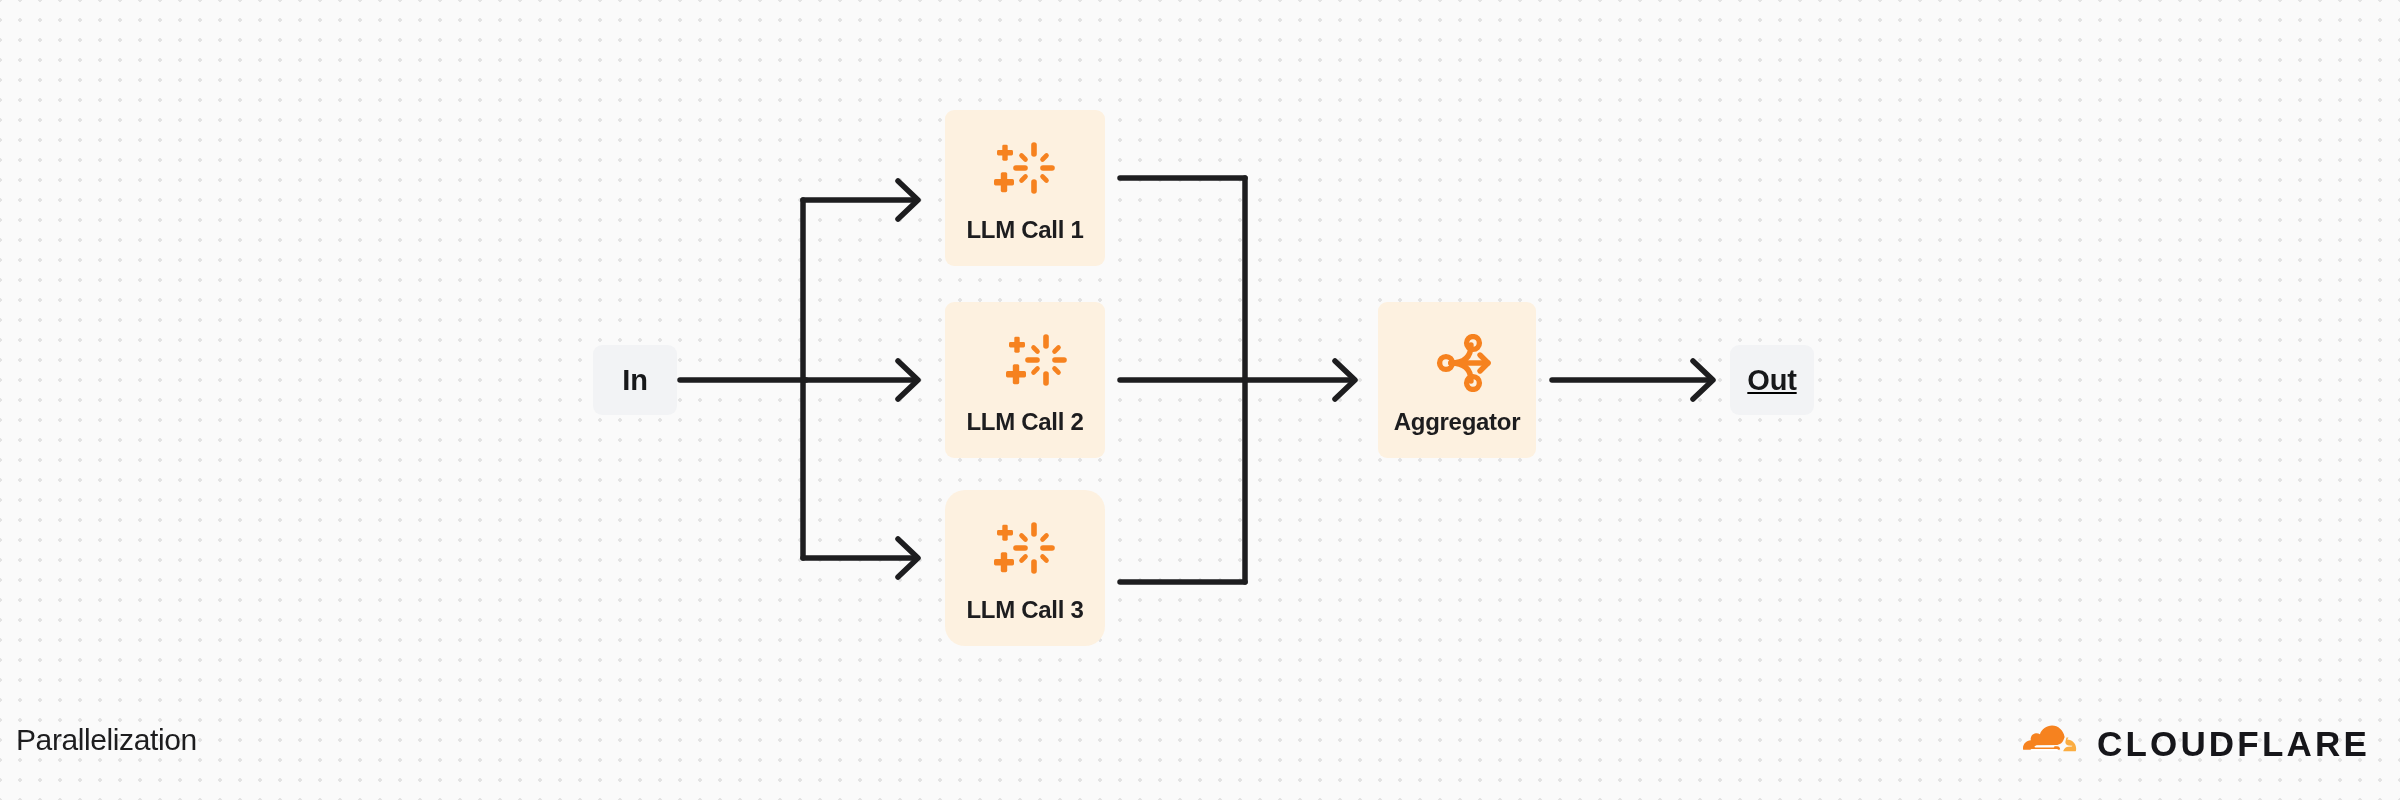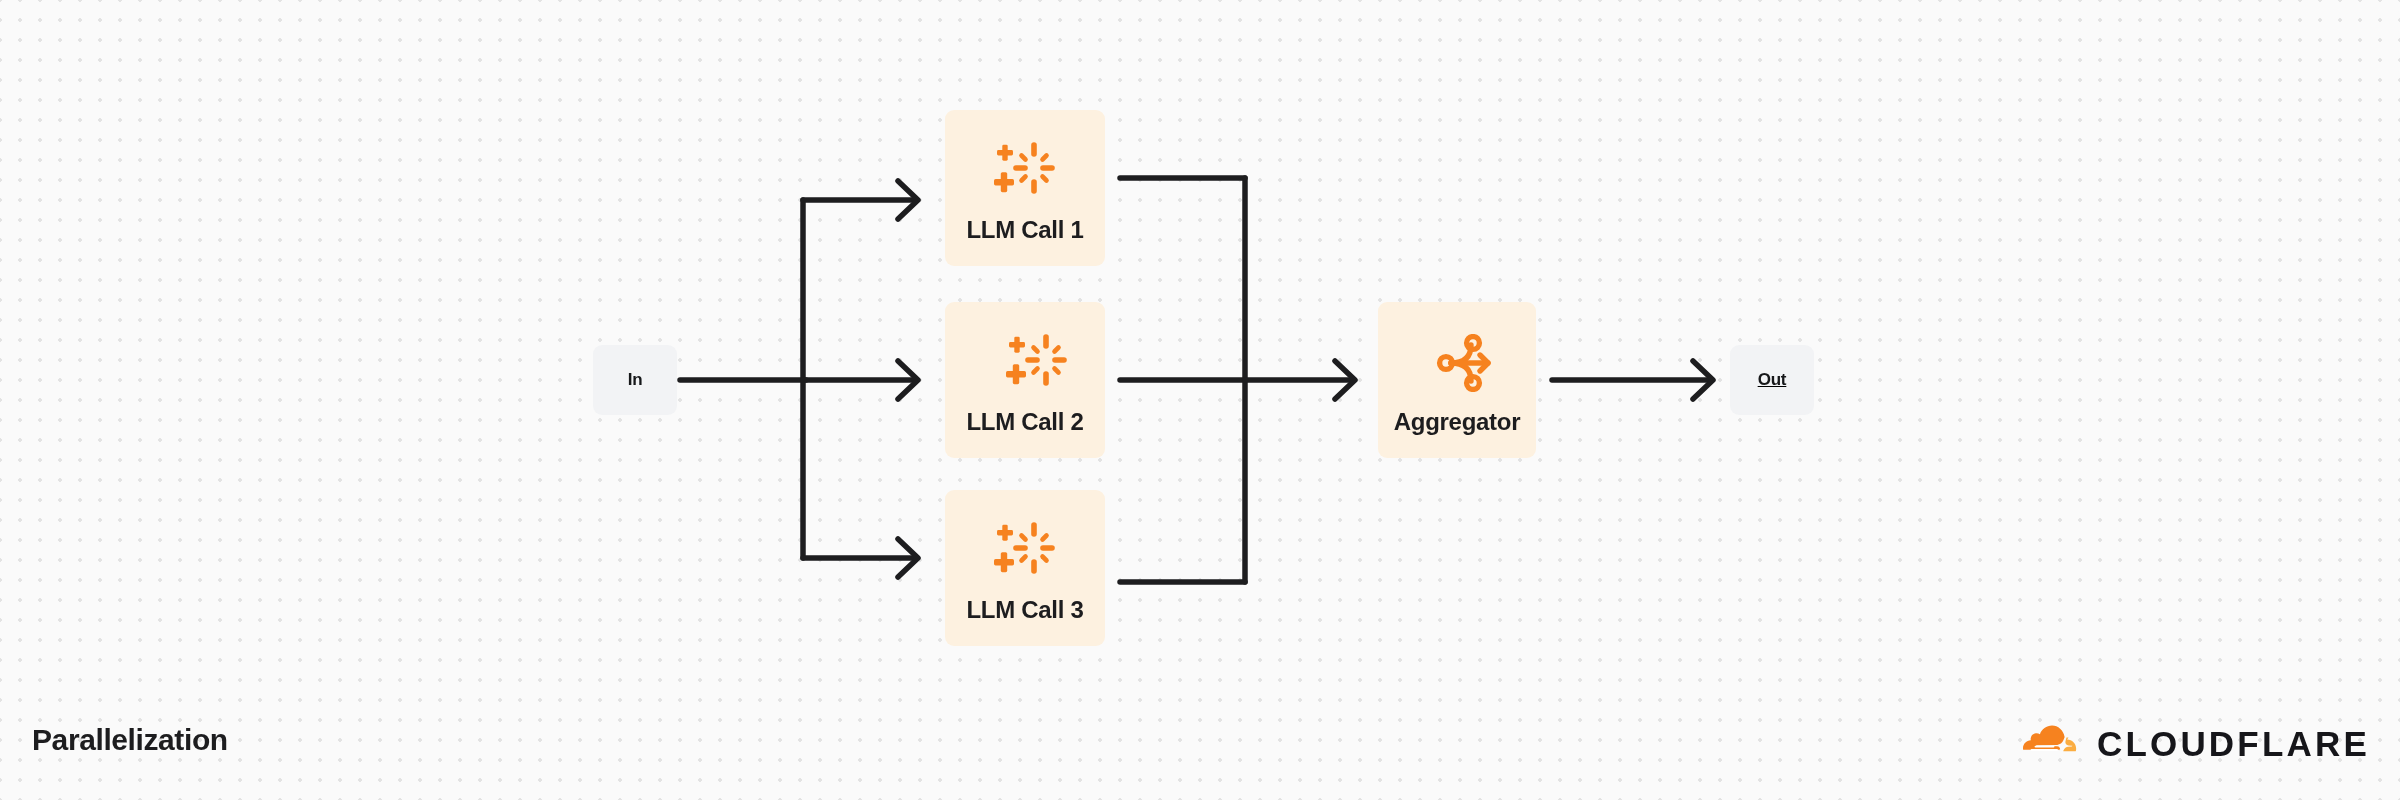--- a/index.html
+++ b/index.html
@@ -45,21 +45,21 @@
     align-items: center;
     justify-content: center;
   }
 
   .node.io {
     background: #f2f3f5;
     width: 84px;
     height: 70px;
   }
   .node.io .io-label {
-    font-size: 17px;
+    font-size: 29px;
     font-weight: 700;
     color: #17181a;
     letter-spacing: -0.2px;
   }
 
   .node.card {
     background: #fdf1e0;
     width: 160px;
     height: 156px;
     padding-top: 6px;
@@ -85,24 +85,24 @@
     white-space: nowrap;
   }
   .node.aggregator {
     width: 158px;
     height: 156px;
   }
 
   
   #footer-title {
     position: absolute;
-    left: 32px;
+    left: 16px;
     top: 723px;
     font-size: 30px;
-    font-weight: 700;
+    font-weight: 400;
     color: #1d1d1f;
     letter-spacing: -0.4px;
   }
   #brand {
     position: absolute;
     right: 30px;
     top: 724px;
     display: flex;
     align-items: center;
     gap: 14px;
@@ -201,21 +201,21 @@
           <line x1="27.5" y1="13.5" x2="31.5" y2="17.5"></line>
           <line x1="48.5" y1="34.5" x2="52.5" y2="38.5"></line>
           <line x1="52.5" y1="13.5" x2="48.5" y2="17.5"></line>
           <line x1="31.5" y1="34.5" x2="27.5" y2="38.5"></line>
         </g>
       </svg>
     </div>
     <div class="card-label">LLM Call 2</div>
   </div>
 
-  <div class="node card" style="left:945px; top:490px;">
+  <div class="node card" style="left:945px; top:490px;border-radius:20px;">
     <div class="card-icon">
       <svg width="62" height="58" viewBox="0 0 62 58" xmlns="http://www.w3.org/2000/svg">
         <g fill="#f6821f">
           <rect x="3" y="8" width="16" height="5.4" rx="1.4"></rect>
           <rect x="8.3" y="2.7" width="5.4" height="16" rx="1.4"></rect>
           <rect x="0" y="37" width="20" height="6.4" rx="1.6"></rect>
           <rect x="6.8" y="30.2" width="6.4" height="20" rx="1.6"></rect>
         </g>
         <g stroke="#f6821f" stroke-width="5.6" stroke-linecap="round">
           <line x1="40" y1="3" x2="40" y2="12"></line>

